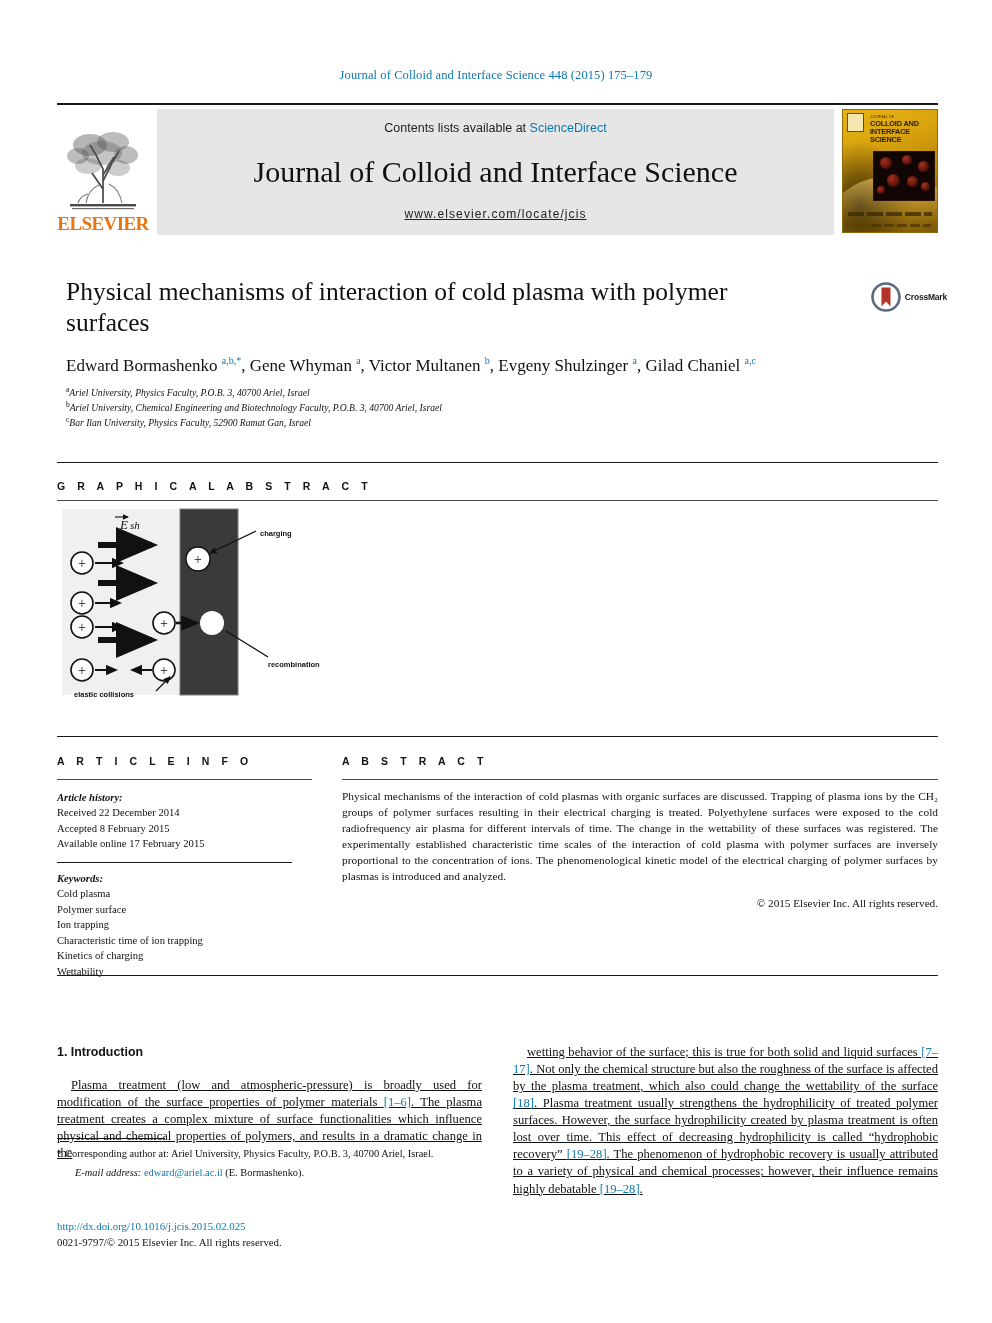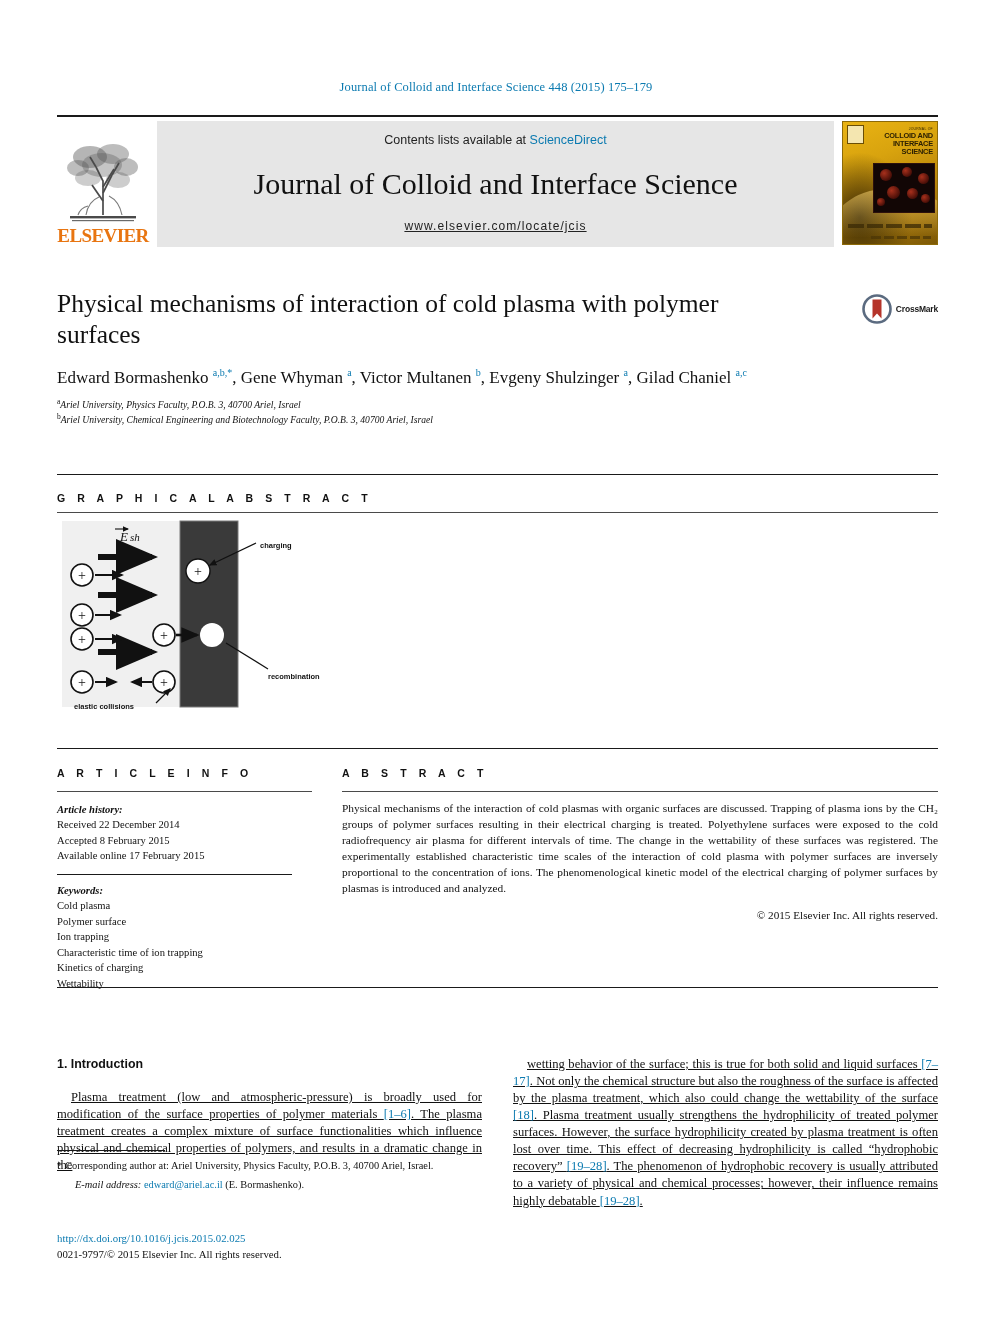--- a/index.html
+++ b/index.html
@@ -13,21 +13,20 @@
     font-family: "Liberation Serif", serif;
     color: #000000;
     position: relative;
     overflow: hidden;
   }
   .page {
     position: relative;
     width: 992px;
     height: 1153px;
     box-sizing: border-box;
-    margin-top: 12px;
   }
 
   
   .running-head {
     position: absolute;
     top: 68px;
     left: 0;
     width: 992px;
     text-align: center;
     font-size: 12.5px;
@@ -139,21 +138,21 @@
   .cover-jtitle {
     position: absolute;
     left: 27px; top: 6px;
     right: 4px;
     font-family: "Liberation Sans", sans-serif;
     font-size: 7.4px;
     line-height: 1.12;
     color: #2d2102;
     font-weight: bold;
     letter-spacing: -0.2px;
-    text-align: right;
+    text-align: left;
   }
   .cover-jtitle .tiny {
     font-size: 3.4px;
     display: block;
     letter-spacing: 0.3px;
     font-weight: normal;
   }
   .cover-photo {
     position: absolute;
     left: 30px; top: 41px;
@@ -179,21 +178,21 @@
     left: 28px; right: 6px; bottom: 5px;
     height: 3px;
     background: repeating-linear-gradient(90deg, #4a3506 0 10px, transparent 10px 13px);
     opacity: 0.7;
   }
 
   
   .title-block {
     position: absolute;
     top: 276px;
-    left: 57px;
+    left: 66px;
     width: 881px;
   }
   .article-title {
     font-family: "Liberation Serif", serif;
     font-size: 25.5px;
     line-height: 1.22;
     color: #111;
     margin: 0;
     width: 740px;
     font-weight: normal;
@@ -460,20 +459,21 @@
         <path d="M10.5 5.5 h9 v19 l-4.5 -5 l-4.5 5 z" fill="#b5342a"></path>
       </svg>
       <span class="crossmark-label">CrossMark</span>
     </div>
 
     <div class="authors">Edward Bormashenko <sup>a,b,*</sup>, Gene Whyman <sup>a</sup>, Victor Multanen <sup>b</sup>, Evgeny Shulzinger <sup>a</sup>, Gilad Chaniel <sup>a,c</sup></div>
 
     <div class="affiliations">
       <div><sup>a</sup><span>Ariel University, Physics Faculty, P.O.B. 3, 40700 Ariel, Israel</span></div>
       <div><sup>b</sup><span>Ariel University, Chemical Engineering and Biotechnology Faculty, P.O.B. 3, 40700 Ariel, Israel</span></div>
+      <div><sup>c</sup><span>Bar Ilan University, Physics Faculty, 52900 Ramat Gan, Israel</span></div>
     </div>
   </div>
 
   <div class="rule-full" style="top:462px;"></div>
 
   <div class="ga-head sec-head">G R A P H I C A L   A B S T R A C T</div>
   <div class="rule-full rule-thin" style="top:500px;"></div>
 
   <div class="ga-figure">
     <svg width="300" height="195" viewBox="0 0 300 195">

